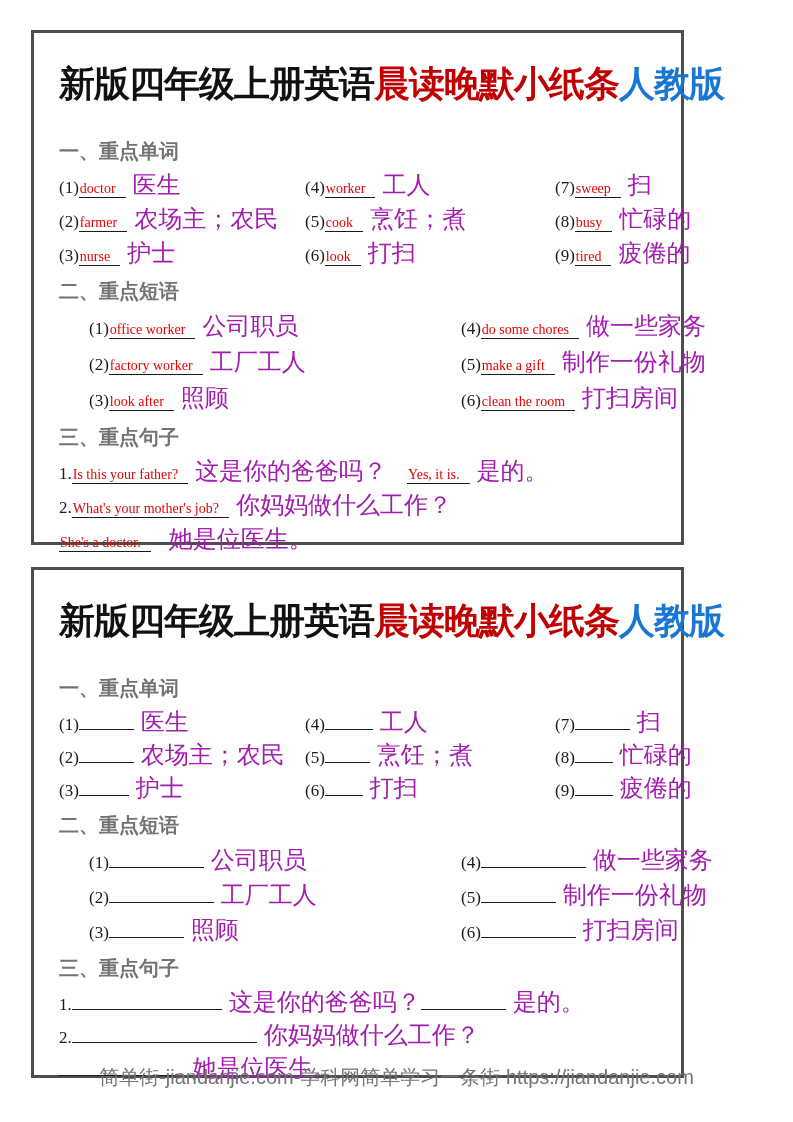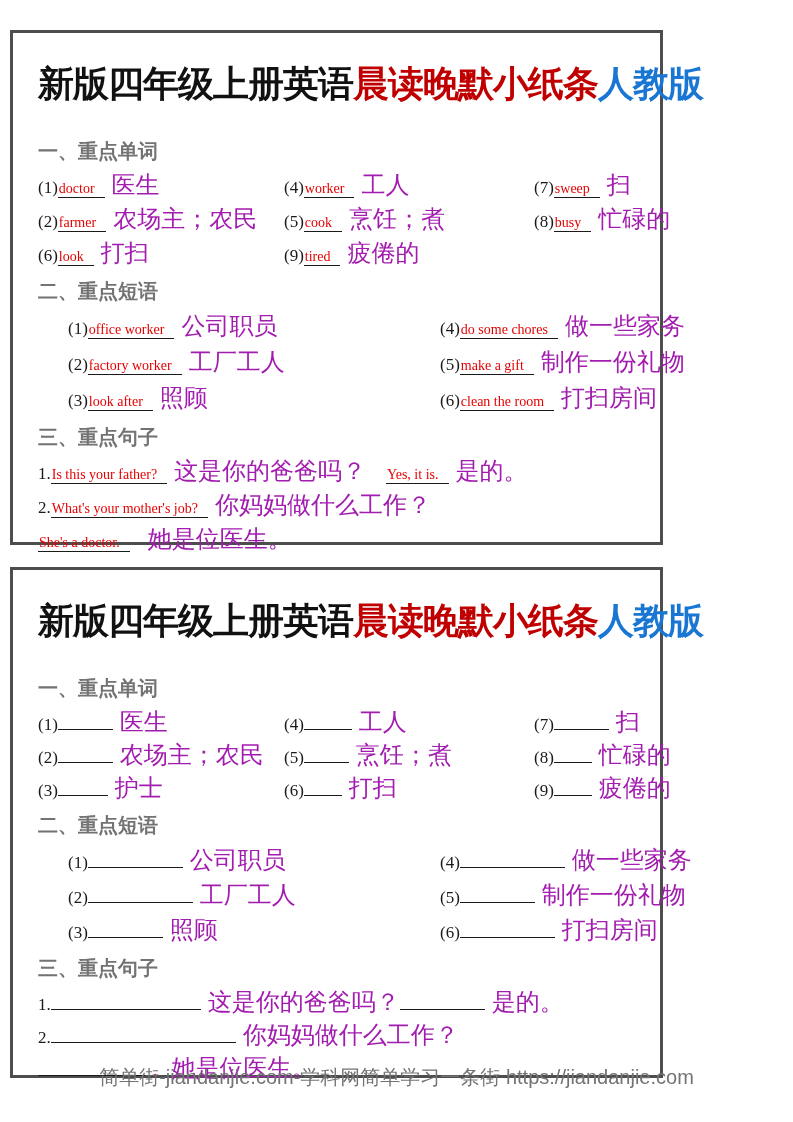--- a/index.html
+++ b/index.html
@@ -1,21 +1,21 @@
 <!DOCTYPE html>
 <html><head>
 <meta charset="utf-8">
 <style>
   html,body{margin:0;padding:0;}
   body{
     width:793px;height:1122px;position:relative;background:#ffffff;
     font-family:"Liberation Serif", serif;color:#1a1a1a;overflow:hidden;
   }
   .card{
-    position:absolute;left:10px;width:653px;box-sizing:border-box;
+    position:absolute;left:31px;width:653px;box-sizing:border-box;
     border:3px solid #4d4d4d;background:#ffffff;
   }
   #card1{top:30px;height:515px;}
   #card2{top:567px;height:511px;}
   .card-inner{padding:0 25px;}
   .title{
     text-align:center;padding-top:30px;white-space:nowrap;
     font-family:"Liberation Sans", sans-serif;font-weight:bold;
     font-size:36px;line-height:1.15;letter-spacing:-1px;
   }
@@ -60,20 +60,21 @@
     </div>
 
     <div class="sec-header sec-words">一、重点单词</div>
     <div class="word-grid">
       <div class="row-cell"><span class="num">(1)</span><span class="en">doctor</span><span class="zh">医生</span></div>
       <div class="row-cell"><span class="num">(4)</span><span class="en">worker</span><span class="zh">工人</span></div>
       <div class="row-cell"><span class="num">(7)</span><span class="en">sweep</span><span class="zh">扫</span></div>
       <div class="row-cell"><span class="num">(2)</span><span class="en">farmer</span><span class="zh">农场主；农民</span></div>
       <div class="row-cell"><span class="num">(5)</span><span class="en">cook</span><span class="zh">烹饪；煮</span></div>
       <div class="row-cell"><span class="num">(8)</span><span class="en">busy</span><span class="zh">忙碌的</span></div>
+      <div class="row-cell"><span class="num">(3)</span><span class="en">nurse</span><span class="zh">护士</span></div>
       <div class="row-cell"><span class="num">(6)</span><span class="en">look</span><span class="zh">打扫</span></div>
       <div class="row-cell"><span class="num">(9)</span><span class="en">tired</span><span class="zh">疲倦的</span></div>
     </div>
 
     <div class="sec-header">二、重点短语</div>
     <div class="phrase-grid">
       <div class="row-cell"><span class="num">(1)</span><span class="en">office worker</span><span class="zh">公司职员</span></div>
       <div class="row-cell"><span class="num">(4)</span><span class="en">do some chores</span><span class="zh">做一些家务</span></div>
       <div class="row-cell"><span class="num">(2)</span><span class="en">factory worker</span><span class="zh">工厂工人</span></div>
       <div class="row-cell"><span class="num">(5)</span><span class="en">make a gift</span><span class="zh">制作一份礼物</span></div>

